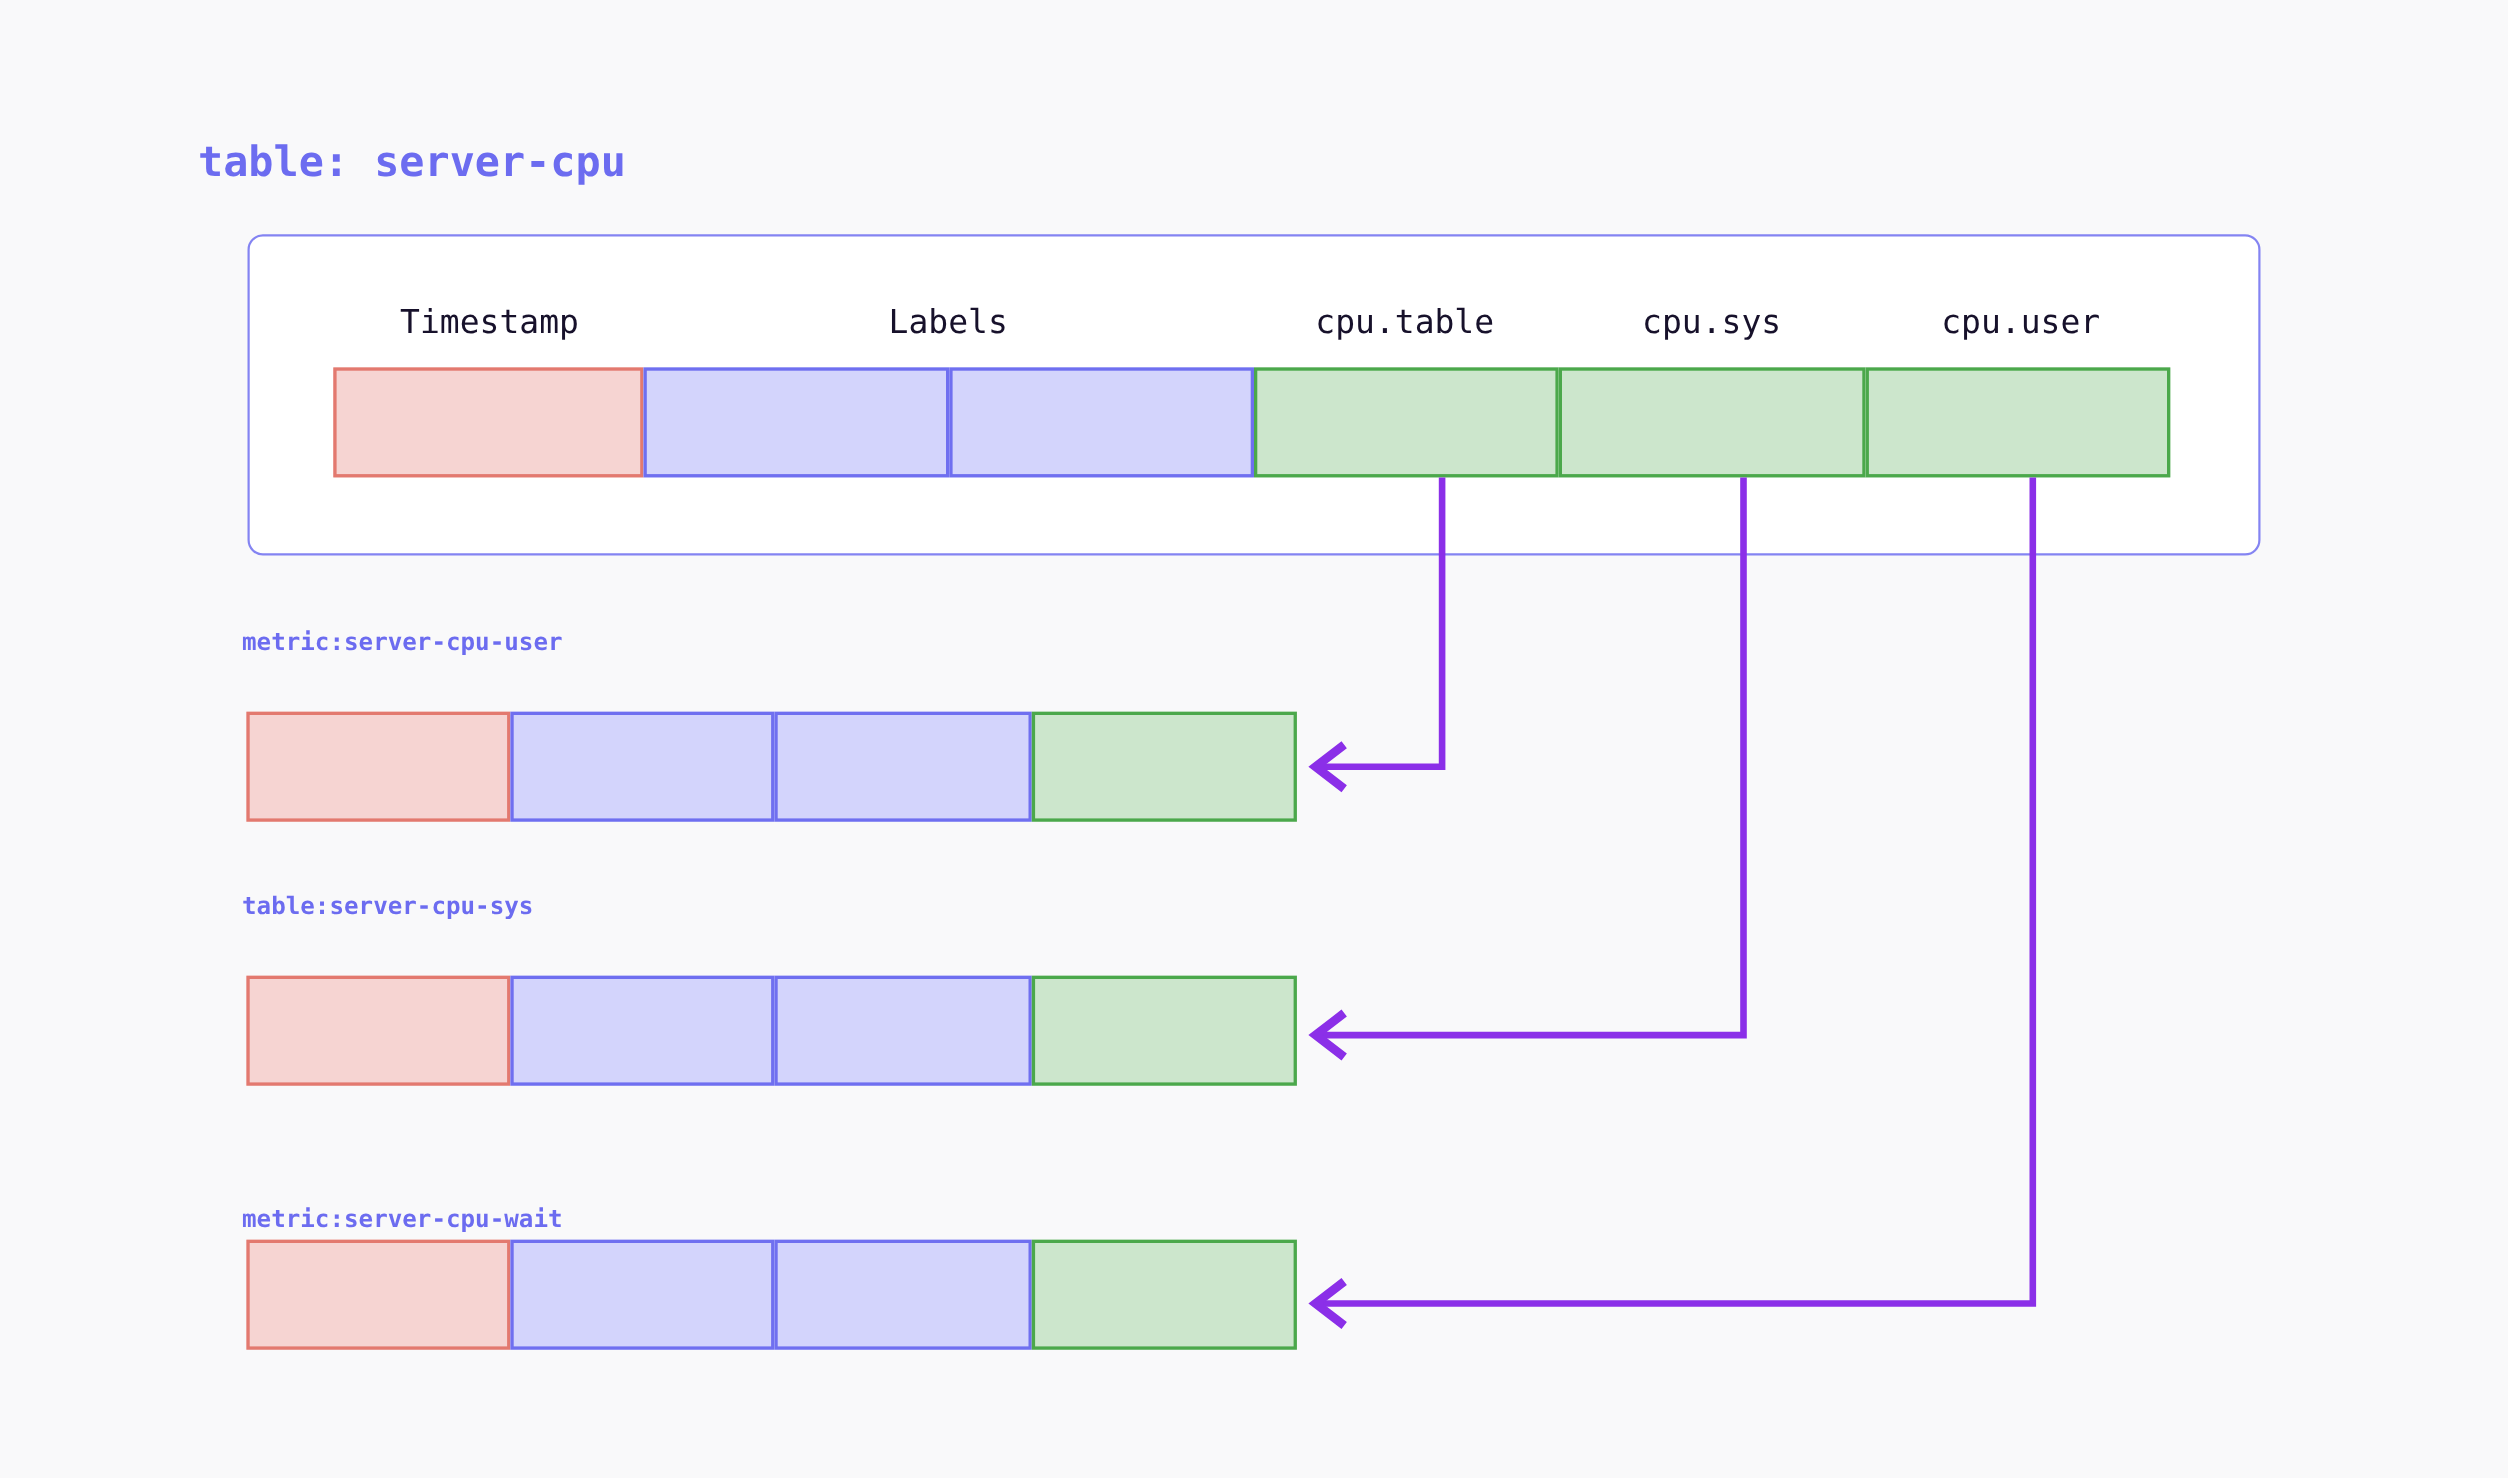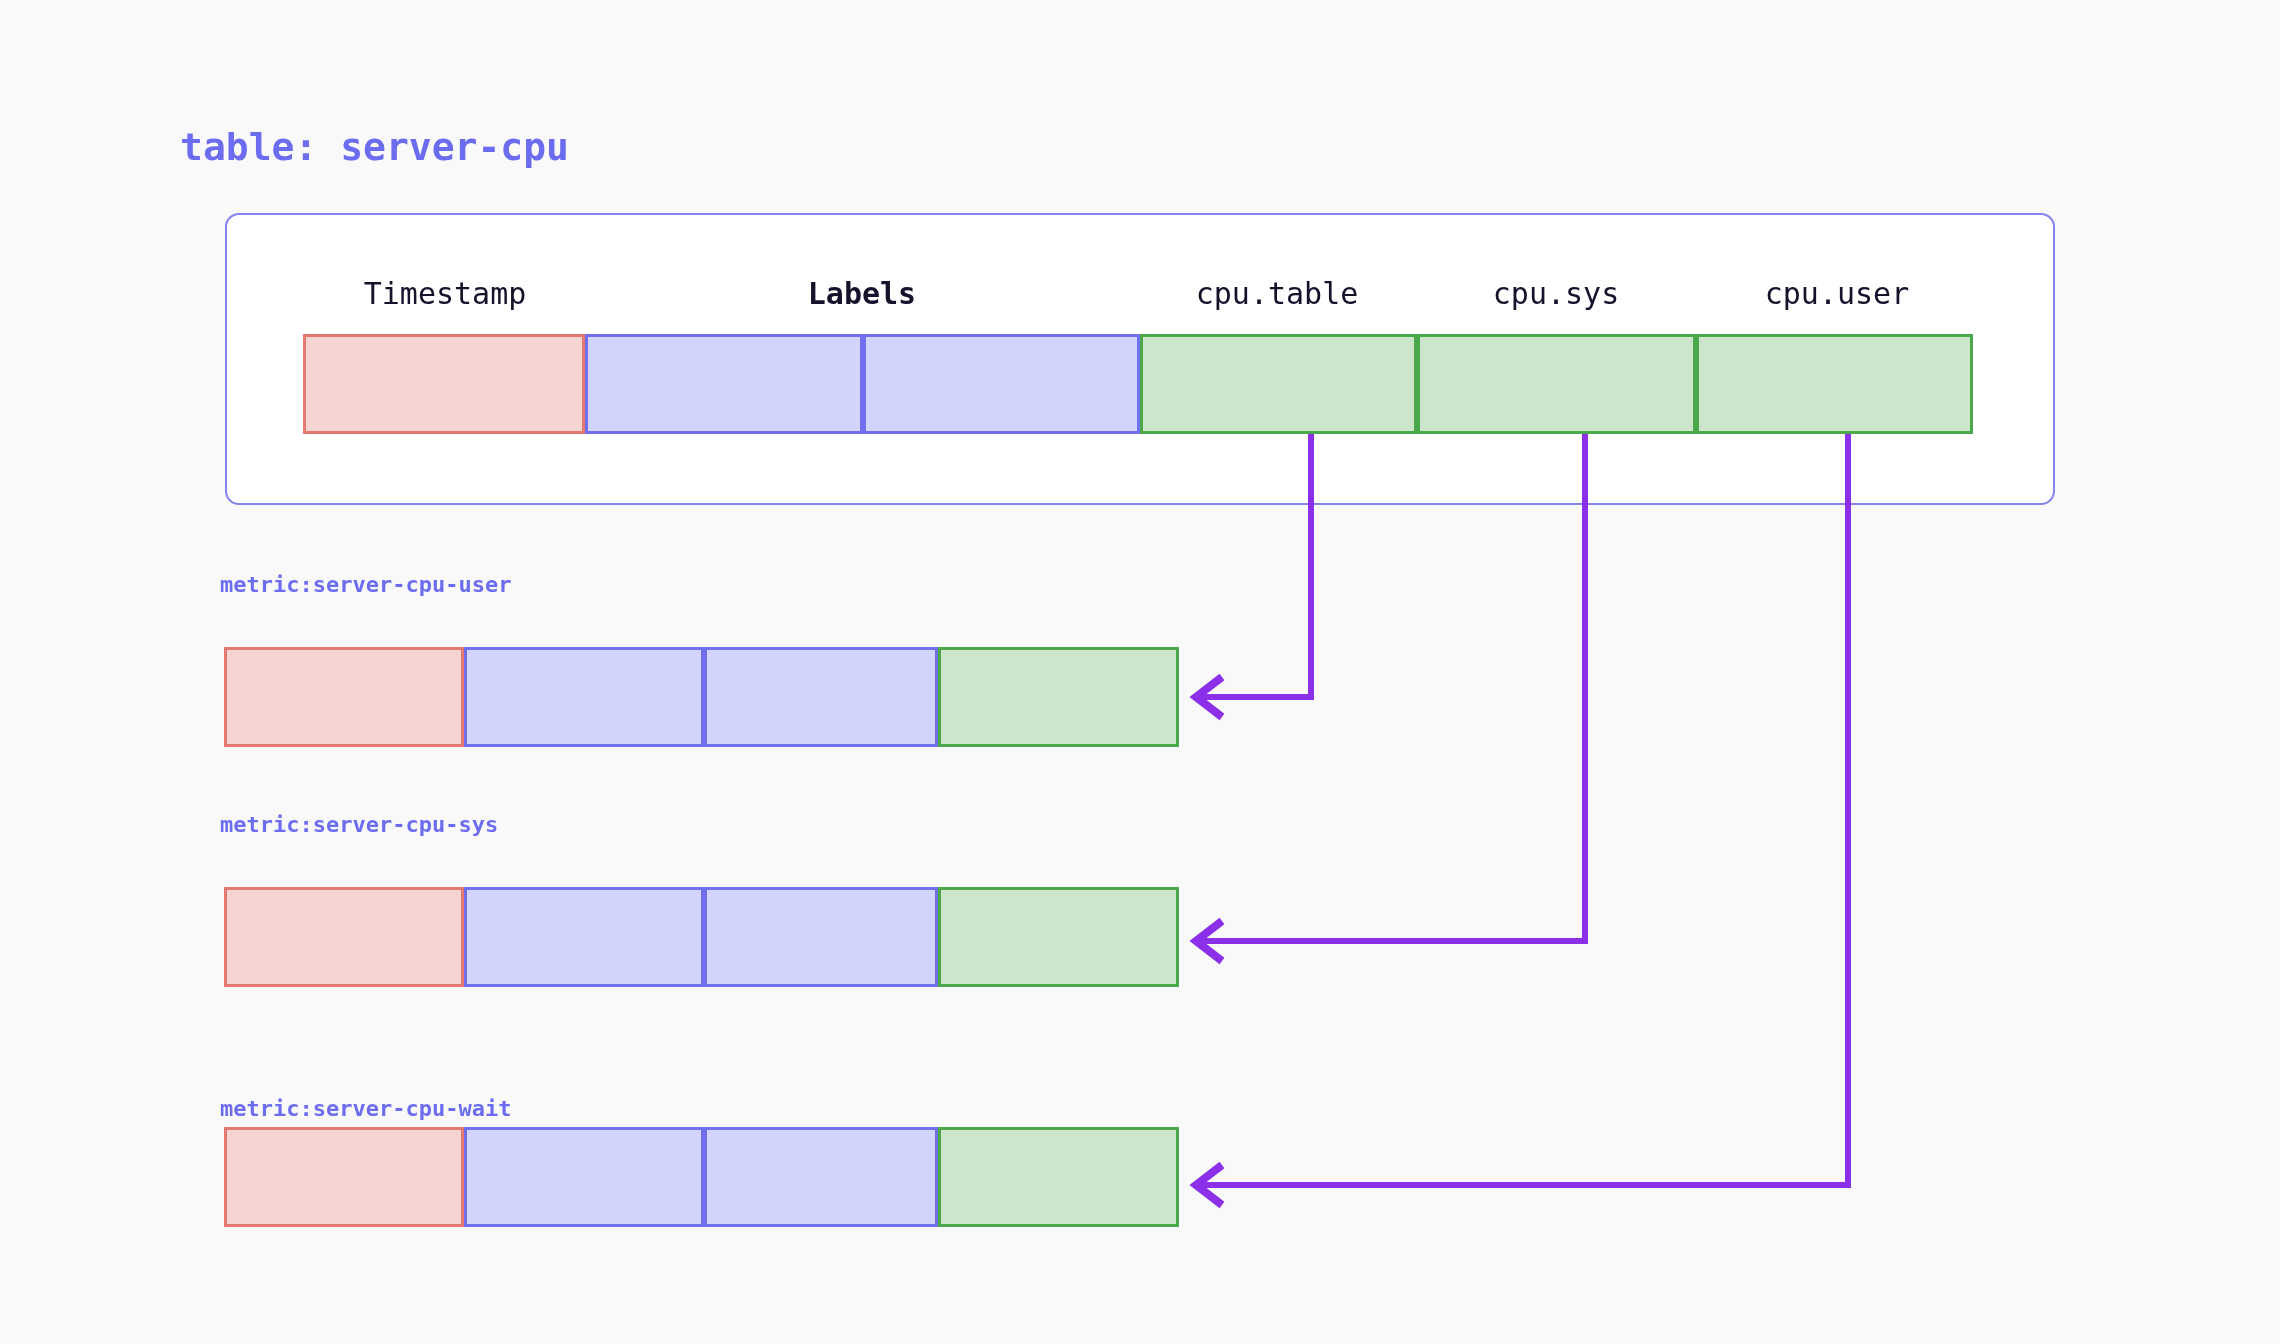--- a/index.html
+++ b/index.html
@@ -111,21 +111,21 @@
 </head>
 <body>
 
 <div id="stage">
 
   <div class="title" id="table-title">table: server-cpu</div>
 
   <div id="table-card"></div>
 
   <div class="col-header" style="left:445px;">Timestamp</div>
-  <div class="col-header" style="left:862px;font-weight:bold;">Labels</div>
+  <div class="col-header" style="left:862px;">Labels</div>
   <div class="col-header" style="left:1277px;">cpu.table</div>
   <div class="col-header" style="left:1556px;">cpu.sys</div>
   <div class="col-header" style="left:1837px;">cpu.user</div>
 
   <div id="table-row">
     <div class="cell pink" style="left:303px;  width:282px;"></div>
     <div class="cell blue" style="left:585px;  width:278px;"></div>
     <div class="cell blue" style="left:863px;  width:277px;"></div>
     <div class="cell green" style="left:1140px; width:277px;"></div>
     <div class="cell green" style="left:1417px; width:279px;"></div>
@@ -133,21 +133,21 @@
   </div>
 
   <div class="title metric-title" id="metric-title-0">metric:server-cpu-user</div>
   <div class="metric-row" id="metric-row-0">
     <div class="cell pink" style="left:224px; width:240px;"></div>
     <div class="cell blue" style="left:464px; width:240px;"></div>
     <div class="cell blue" style="left:704px; width:234px;"></div>
     <div class="cell green" style="left:938px; width:241px;"></div>
   </div>
 
-  <div class="title metric-title" id="metric-title-1">metric:server-cpu-sys</div>
+  <div class="title metric-title" id="metric-title-1">table:server-cpu-sys</div>
   <div class="metric-row" id="metric-row-1">
     <div class="cell pink" style="left:224px; width:240px;"></div>
     <div class="cell blue" style="left:464px; width:240px;"></div>
     <div class="cell blue" style="left:704px; width:234px;"></div>
     <div class="cell green" style="left:938px; width:241px;"></div>
   </div>
 
   <div class="title metric-title" id="metric-title-2">metric:server-cpu-wait</div>
   <div class="metric-row" id="metric-row-2">
     <div class="cell pink" style="left:224px; width:240px;"></div>

